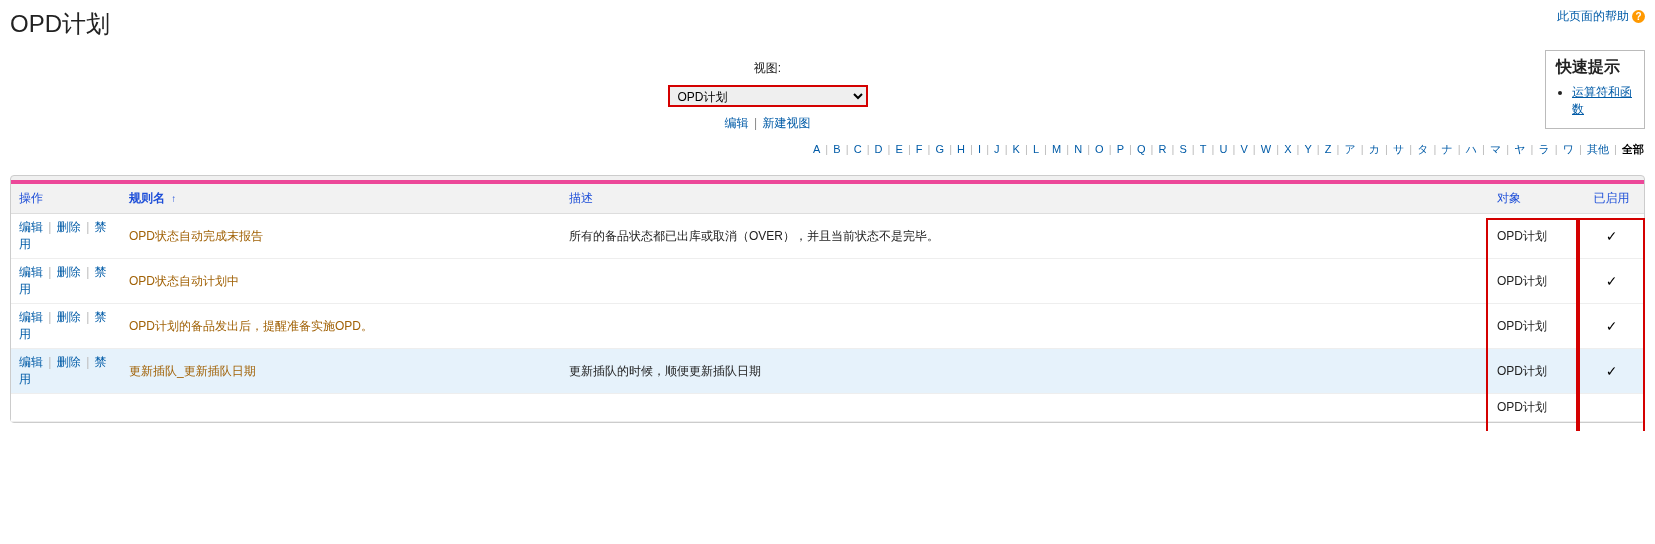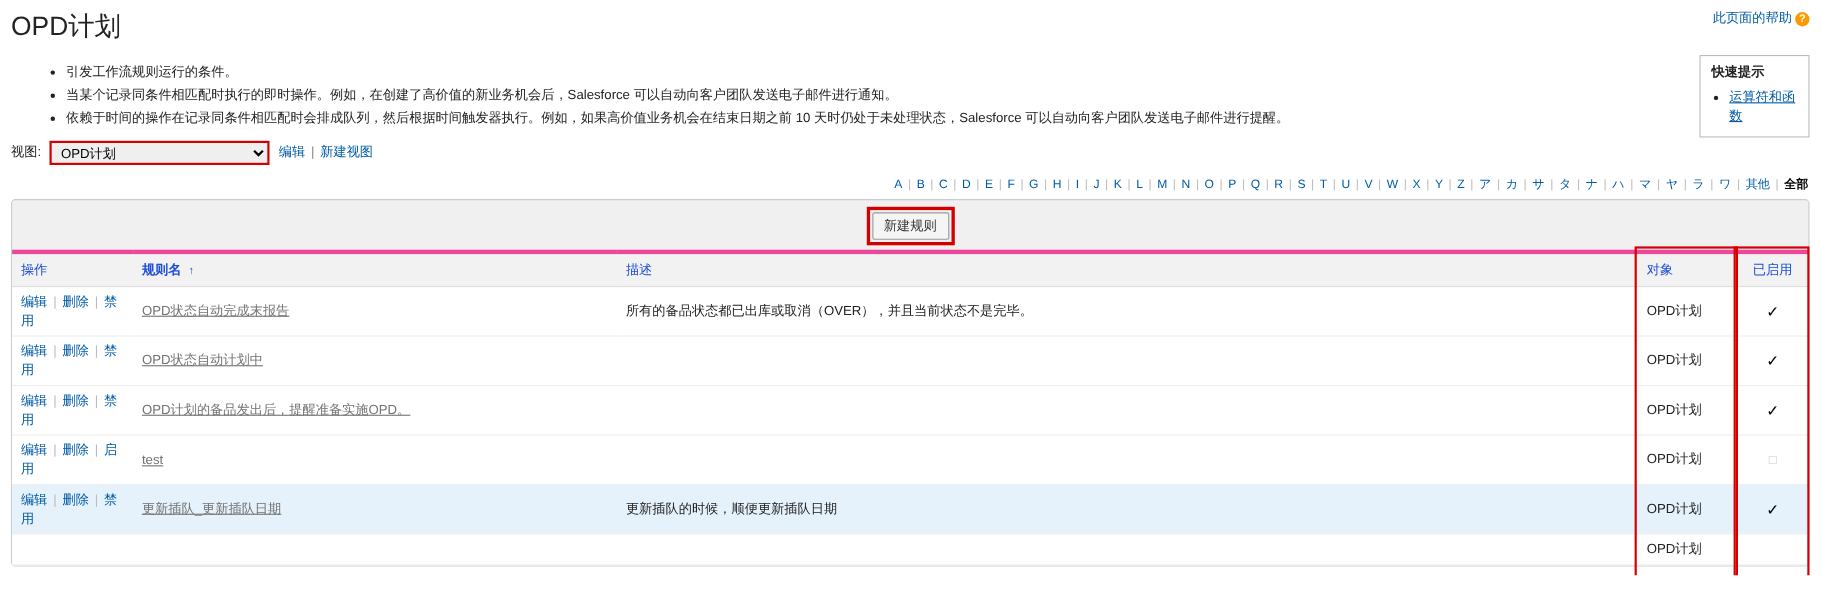--- a/index.html
+++ b/index.html
@@ -5,41 +5,41 @@
     * { box-sizing: border-box; margin: 0; padding: 0; }
     body { font-family: Arial, "Microsoft YaHei", sans-serif; font-size: 12px; color: #222; background: #fff; padding: 8px 10px; }
     .header-row { display: flex; justify-content: space-between; align-items: flex-start; }
     h1 { font-size: 24px; font-weight: normal; color: #222; margin-bottom: 10px; }
     .help-link { font-size: 12px; color: #015ba7; cursor: pointer; }
     .help-link .help-icon { display:inline-block; width:13px; height:13px; border-radius:50%; background:#f90; color:#fff; text-align:center; line-height:13px; font-weight:bold; font-size:10px; margin-left:3px;}
     .intro { margin-bottom: 6px; }
     .intro ul { margin: 6px 0 10px 50px; }
     .intro li { margin-bottom: 2px; line-height: 1.6; }
     .tips-box { float: right; border: 1px solid #bbb; padding: 6px 10px 10px 10px; width: 100px; margin-left: 20px; }
-    .tips-box .tips-title { font-weight: bold; margin-bottom: 6px; font-size:12px;}
+    .tips-box .tips-title { font-weight: bold; margin-bottom: 6px; font-size:16px;}
     .tips-box ul { list-style: disc; margin-left: 16px; }
     .tips-box a { color: #015ba7; text-decoration: underline; cursor:pointer;}
-    .view-row { display: flex; align-items: center; gap: 8px; margin-top: 10px; clear: left;}
+    .view-row { display: flex; align-items: center; gap: 8px; margin-top: 10px; clear: left; flex-direction: column;}
     .view-row select { border: 2px solid #d40000; padding: 2px 4px; width: 200px; font-size:12px; height:22px;}
     .view-row .vlinks a { color: #015ba7; text-decoration: none; cursor:pointer;}
     .view-row .vlinks .sep { color: #888; margin: 0 2px;}
-    .alpha-row { text-align: right; margin-top: 10px; margin-bottom:6px; font-size: 11px;}
+    .alpha-row { text-align: right; margin-top: 10px; margin-bottom:18px; font-size: 11px;}
     .alpha-row span { color: #015ba7; cursor: pointer; padding: 0 1px;}
     .alpha-row .sep { color: #bbb; cursor: default;}
     .alpha-row .all { font-weight: bold; color: #000;}
     .table-wrap { border: 1px solid #ccc; border-radius: 4px; background: #f0f0f0; padding-top: 4px;}
     .btn-row { text-align: center; padding: 2px 0 4px 0;}
     .btn-row .nbtn-wrap { display:inline-block; border: 3px solid #d40000; padding:2px;}
     .btn-row button { background: #f5f5f5; border: 1px solid #999; padding: 3px 10px; font-size:12px; cursor:pointer; color:#333; border-radius:2px;}
     table { width: 100%; border-collapse: collapse; font-size: 12px; background: #fff;}
     th { background: #f2f2f2; text-align: left; padding: 6px 8px; font-weight: normal; color: #1d4ed8; border-bottom: 1px solid #ddd; border-top: 4px solid #ec4899;}
     td { padding: 5px 8px; border-bottom: 1px solid #eee; vertical-align: middle;}
     th.sorted { font-weight: bold; margin-left: 44px;}
     th .sort-arrow { font-size:10px; margin-left:3px;}
-    td .rule-name { color: #737373; text-decoration: underline; cursor:pointer;}
+    td .rule-name { color: #a16207; cursor:pointer;}
     td .act a { color: #015ba7; text-decoration: none; cursor:pointer;}
     td .act .sep { color: #bbb; margin: 0 2px;}
     .col-action { width: 110px;}
     .col-rulename { width: 440px;}
     .col-object { width: 90px; text-align:left;}
     .col-enabled { width: 65px; text-align:center;}
     .check { font-size:14px; color:#000;}
     .empty-check { color:#ccc; font-size:12px;}
     tr.hover-row td { background: #e6f2fb;}
     .table-outer { position:relative;}
@@ -57,48 +57,38 @@
 </div>
 
 <div class="tips-box">
   <div class="tips-title">快速提示</div>
   <ul>
     <li><a>运算符和函数</a></li>
   </ul>
 </div>
 
 <div class="intro">
-  <ul id="intro-list">
-      <li>引发工作流规则运行的条件。</li>
-      <li>当某个记录同条件相匹配时执行的即时操作。例如，在创建了高价值的新业务机会后，Salesforce 可以自动向客户团队发送电子邮件进行通知。</li>
-      <li>依赖于时间的操作在记录同条件相匹配时会排成队列，然后根据时间触发器执行。例如，如果高价值业务机会在结束日期之前 10 天时仍处于未处理状态，Salesforce 可以自动向客户团队发送电子邮件进行提醒。</li>
-    </ul>
 </div>
 
 <div class="view-row">
   <span>视图:</span>
   <select>
     <option>OPD计划</option>
   </select>
   <span class="vlinks">
     <a>编辑</a>
     <span class="sep">|</span>
     <a>新建视图</a>
   </span>
 </div>
 
 <div class="alpha-row" id="alpha-row"><span>A</span><span class="sep"> | </span><span>B</span><span class="sep"> | </span><span>C</span><span class="sep"> | </span><span>D</span><span class="sep"> | </span><span>E</span><span class="sep"> | </span><span>F</span><span class="sep"> | </span><span>G</span><span class="sep"> | </span><span>H</span><span class="sep"> | </span><span>I</span><span class="sep"> | </span><span>J</span><span class="sep"> | </span><span>K</span><span class="sep"> | </span><span>L</span><span class="sep"> | </span><span>M</span><span class="sep"> | </span><span>N</span><span class="sep"> | </span><span>O</span><span class="sep"> | </span><span>P</span><span class="sep"> | </span><span>Q</span><span class="sep"> | </span><span>R</span><span class="sep"> | </span><span>S</span><span class="sep"> | </span><span>T</span><span class="sep"> | </span><span>U</span><span class="sep"> | </span><span>V</span><span class="sep"> | </span><span>W</span><span class="sep"> | </span><span>X</span><span class="sep"> | </span><span>Y</span><span class="sep"> | </span><span>Z</span><span class="sep"> | </span><span>ア</span><span class="sep"> | </span><span>カ</span><span class="sep"> | </span><span>サ</span><span class="sep"> | </span><span>タ</span><span class="sep"> | </span><span>ナ</span><span class="sep"> | </span><span>ハ</span><span class="sep"> | </span><span>マ</span><span class="sep"> | </span><span>ヤ</span><span class="sep"> | </span><span>ラ</span><span class="sep"> | </span><span>ワ</span><span class="sep"> | </span><span>其他</span><span class="sep"> | </span><span class="all">全部</span></div>
 
 <div class="table-outer">
 <div class="table-wrap">
-  <div class="btn-row">
-    <span class="nbtn-wrap">
-      <button>新建规则</button>
-    </span>
-  </div>
   <table id="rules-table">
     <thead>
       <tr>
         <th class="col-action">操作</th>
         <th class="col-rulename sorted">
           <span>规则名</span>
           <span class="sort-arrow">↑</span>
         </th>
         <th>描述</th>
         <th class="col-object">对象</th>
@@ -120,27 +110,20 @@
             <td class="col-object">OPD计划</td>
             <td class="col-enabled"><span class="check">✓</span></td>
           </tr>
           <tr>
             <td class="col-action"><span class="act"><a>编辑</a><span class="sep"> | </span><a>删除</a><span class="sep"> | </span><a>禁用</a></span></td>
             <td class="col-rulename"><span class="rule-name">OPD计划的备品发出后，提醒准备实施OPD。</span></td>
             <td style="white-space: pre-line;"></td>
             <td class="col-object">OPD计划</td>
             <td class="col-enabled"><span class="check">✓</span></td>
           </tr>
-          <tr>
-            <td class="col-action"><span class="act"><a>编辑</a><span class="sep"> | </span><a>删除</a><span class="sep"> | </span><a>启用</a></span></td>
-            <td class="col-rulename"><span class="rule-name">test</span></td>
-            <td style="white-space: pre-line;"></td>
-            <td class="col-object">OPD计划</td>
-            <td class="col-enabled"><span class="empty-check">□</span></td>
-          </tr>
           <tr class="hover-row">
             <td class="col-action"><span class="act"><a>编辑</a><span class="sep"> | </span><a>删除</a><span class="sep"> | </span><a>禁用</a></span></td>
             <td class="col-rulename"><span class="rule-name">更新插队_更新插队日期</span></td>
             <td style="white-space: pre-line;">更新插队的时候，顺便更新插队日期</td>
             <td class="col-object">OPD计划</td>
             <td class="col-enabled"><span class="check">✓</span></td>
           </tr>
           <tr>
             <td class="col-action"></td>
             <td class="col-rulename"></td>

